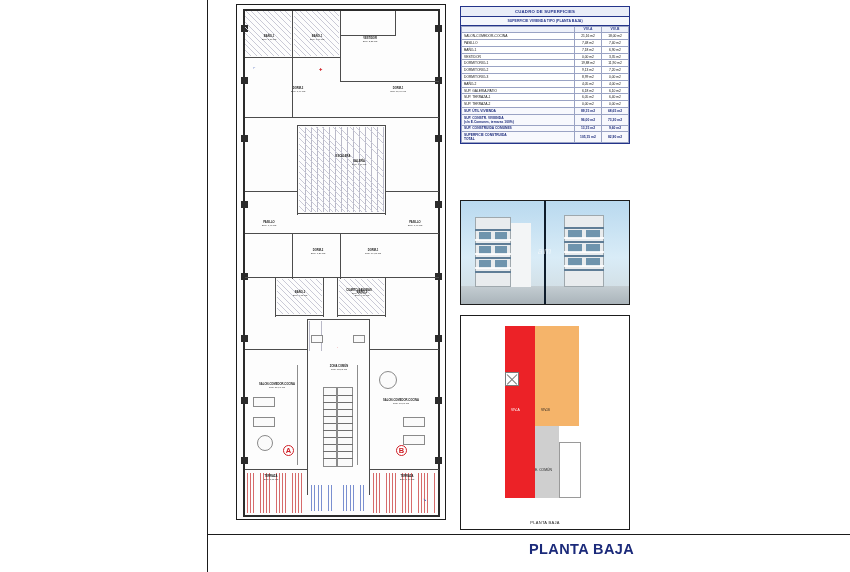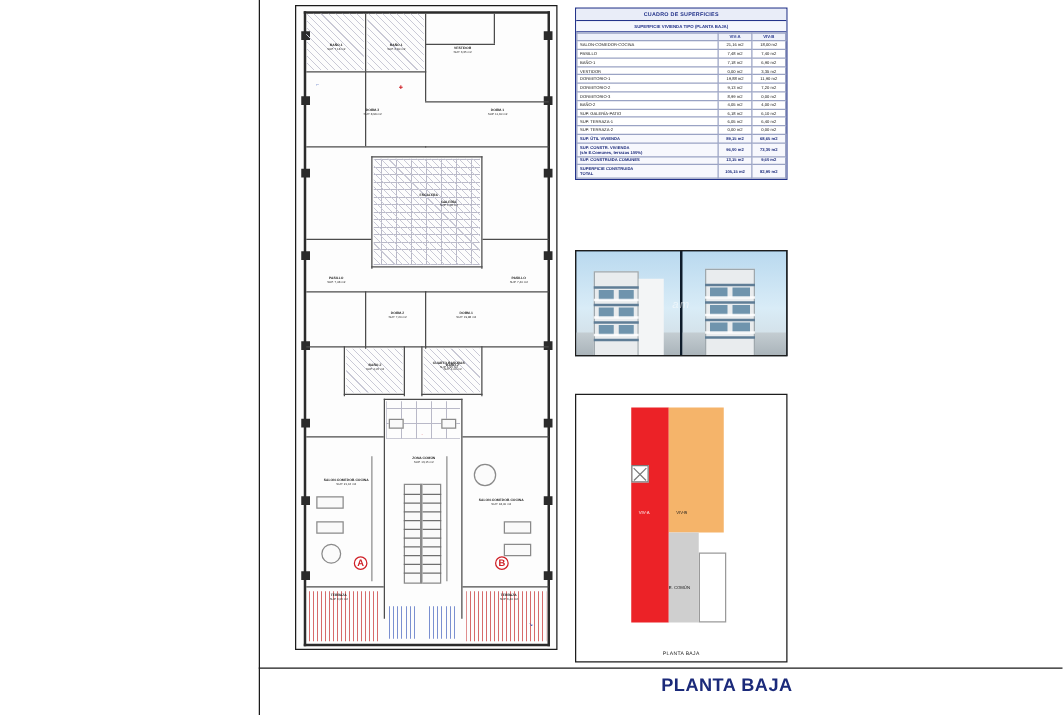--- a/index.html
+++ b/index.html
@@ -94,21 +94,21 @@
     font-weight:normal; font-size:3.3px; color:#111; height:6px;
   }
   table.surf th { background:#eef1fa; color:#24348a; font-weight:bold; text-align:center; font-size:3.4px; }
   table.surf td.num { text-align:center; width:27px; }
   table.surf td.nm  { text-align:left; }
   table.surf tr.tot td { font-weight:bold; color:#1b2a7a; background:#f7f8fd; }
   table.surf tr.sep td { border-top:1px solid #24348a; }
 
   
   #renders {
-    position:absolute; left:460px; top:200px; width:170px; height:85px;
+    position:absolute; left:460px; top:200px; width:170px; height:105px;
     border:1px solid #1d1d1d; overflow:hidden; display:flex; gap:2px;
     background:#0e1c2b;
   }
   .render {
     position:relative; flex:1 1 0; overflow:hidden;
     background:linear-gradient(#b9d9ef 0%, #d9ecf7 55%, #cfd9de 100%);
   }
   .bld {
     position:absolute; background:#e9ecee; border:0.6px solid #9fa8ad;
   }

